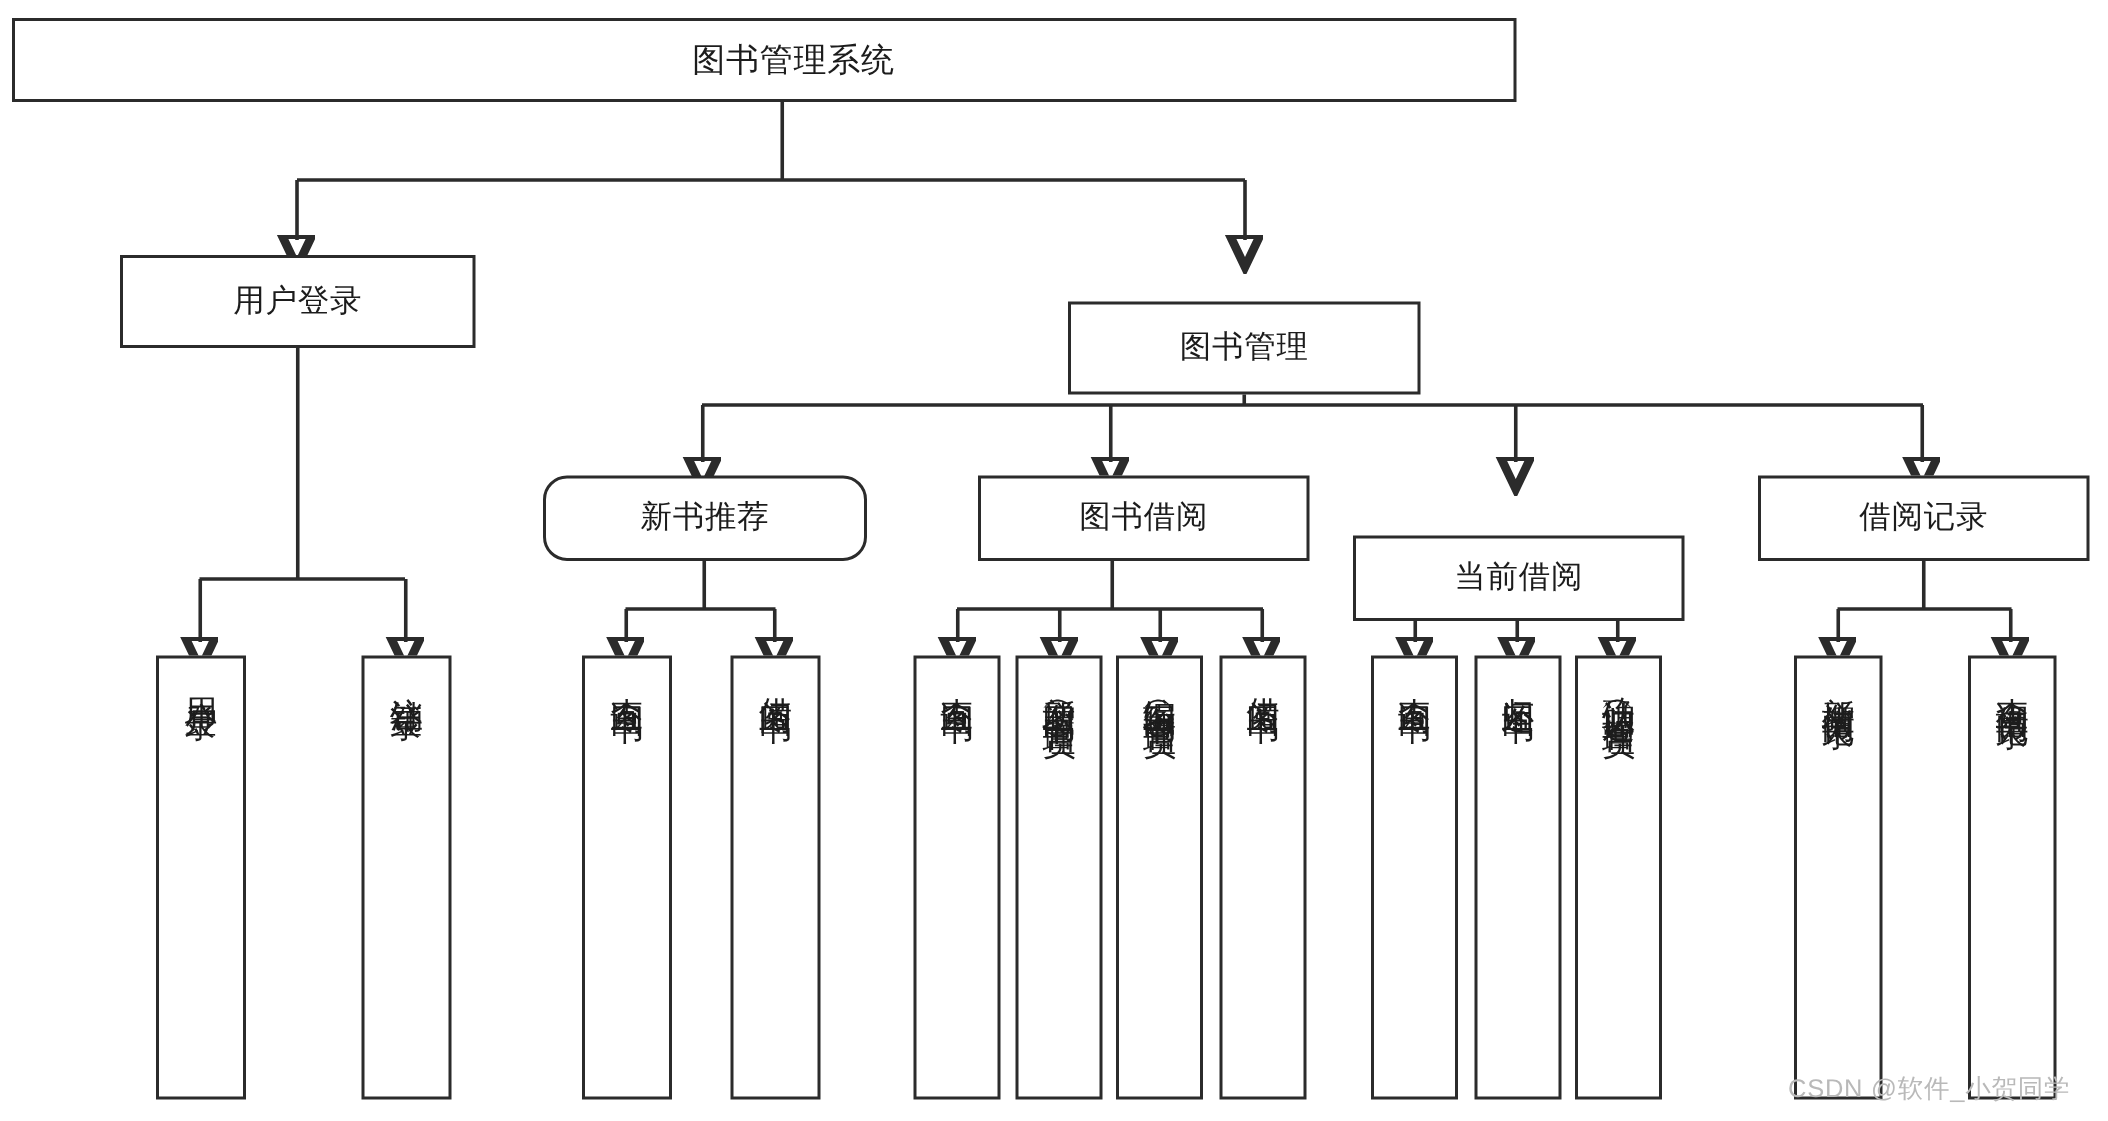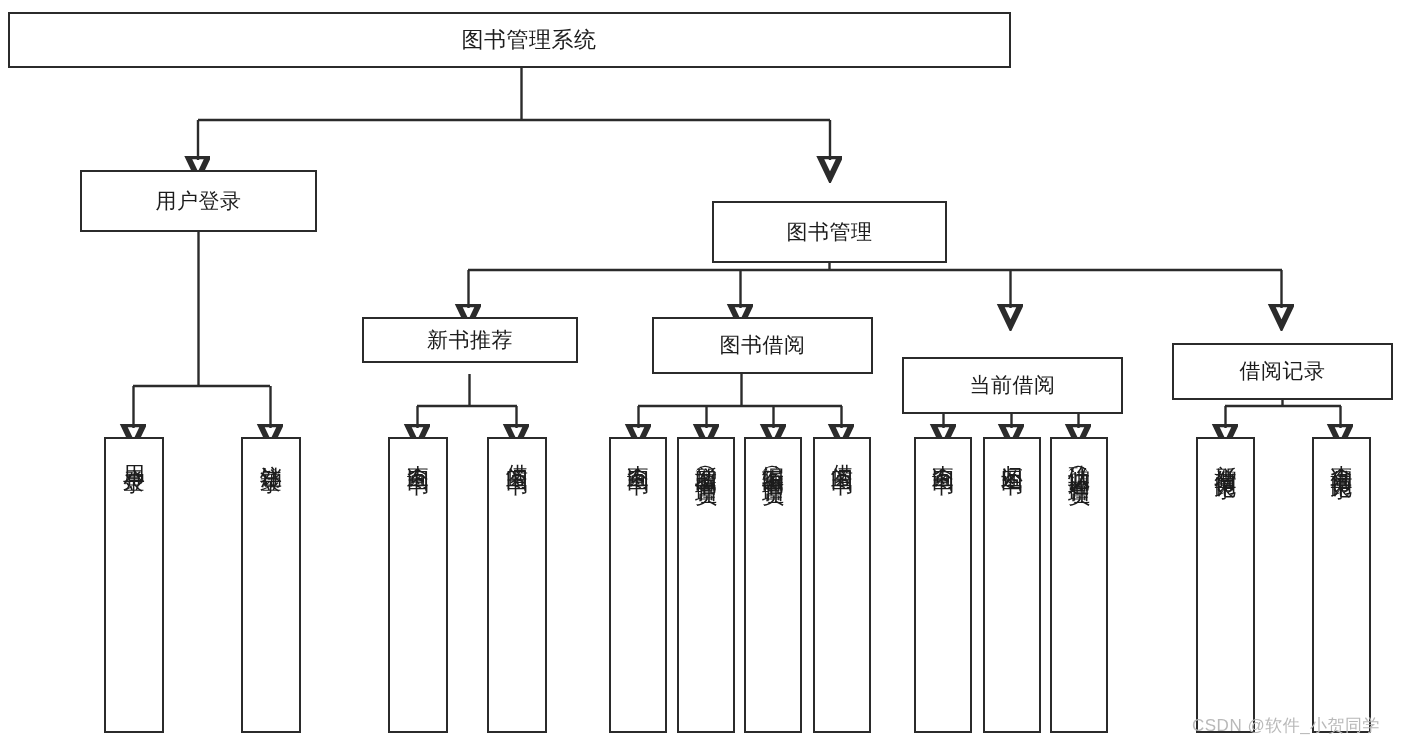--- a/index.html
+++ b/index.html
@@ -133,33 +133,33 @@
   </div>
 
   <div class="node horiz" style="left:80px; top:170px; width:237px; height:62px;">
     <span class="label">用户登录</span>
   </div>
 
   <div class="node horiz" style="left:712px; top:170px; width:235px; height:62px;margin-top:31px;">
     <span class="label">图书管理</span>
   </div>
 
-  <div class="node horiz" style="left:362px; top:317px; width:216px; height:46px;">
+  <div class="node horiz" style="left:362px; top:317px; width:216px; height:57px;border-radius:16px;">
     <span class="label">新书推荐</span>
   </div>
 
   <div class="node horiz" style="left:632px; top:317px; width:221px; height:57px;margin-left:20px;">
     <span class="label">图书借阅</span>
   </div>
 
   <div class="node horiz" style="left:902px; top:317px; width:221px; height:57px;margin-top:40px;">
     <span class="label">当前借阅</span>
   </div>
 
-  <div class="node horiz" style="left:1172px; top:317px; width:221px; height:57px;margin-top:26px;">
+  <div class="node horiz" style="left:1172px; top:317px; width:221px; height:57px;">
     <span class="label">借阅记录</span>
   </div>
 
   <div class="node vert" style="left:104px; top:437px; width:60px; height:296px;">
     <span class="label">用户登录</span>
   </div>
 
   <div class="node vert" style="left:241px; top:437px; width:60px; height:296px;">
     <span class="label">注销登录</span>
   </div>

